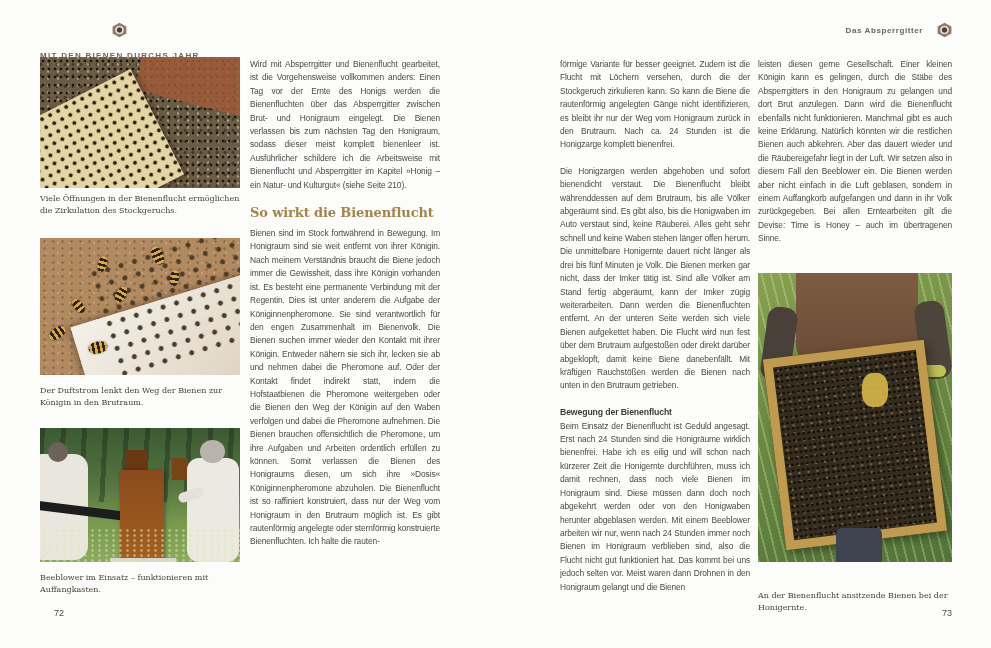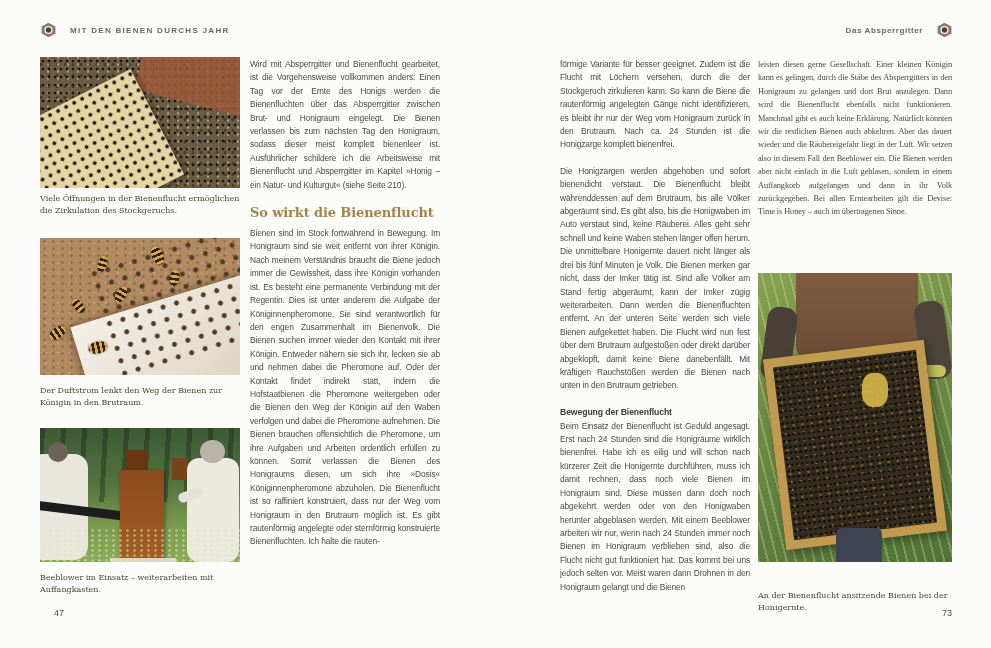--- a/index.html
+++ b/index.html
@@ -9,39 +9,39 @@
     font-family:"Liberation Sans", sans-serif;
     background:#e8e8e8;
   }
   .spread {
     position:relative; width:991px; height:648px;
     background:#fcfcfa; overflow:hidden;
   }
 
   
   .runhead { position:absolute; top:22px; display:flex; align-items:center; gap:13px; }
-  .runhead-left { left:40px; }
+  .runhead-left { left:40px;flex-direction:column; }
   .runhead-right { right:38px; }
   .runhead-label {
     font-size:8px; color:#6f665c; letter-spacing:1.3px; font-weight:bold;
   }
   .runhead-label.chapter { text-transform:uppercase; }
   .runhead-label.section { letter-spacing:0.6px; }
 
   
   .textcol {
     position:absolute; top:58px; height:537px; overflow:hidden;
     font-size:8.4px; line-height:13.4px; letter-spacing:-0.12px;
     color:#4a4a4a; text-align:justify;
   }
   .textcol p { margin:0 0 13px 0; }
   .textcol p:last-child { margin-bottom:0; }
   .col-a { left:250px; width:190px; }
   .col-b { left:560px; width:190px; }
-  .col-c { left:758px; width:194px; height:200px;font-family:Liberation Serif, serif; }
+  .col-c { left:758px; width:194px; height:200px; }
 
   .section-heading {
     font-family:"DejaVu Serif", serif; font-weight:bold;
     font-size:13px; line-height:16px; color:#a5834a;
     margin:3px 0 6px 0 !important; text-align:left;
   }
   .sub-heading {
     font-weight:bold; color:#3c3c3c; font-size:8.7px;
     margin:0 0 0.5px 0 !important; text-align:left;
   }
@@ -208,23 +208,23 @@
     <div class="blower-tube"></div>
     <div class="hive-top"></div>
     <div class="hive-main"></div>
     <div class="hive-small"></div>
     <div class="hive-base"></div>
     <div class="fig-right"></div>
     <div class="fig-right-head"></div>
     <div class="fig-right-arm"></div>
     <div class="grass"></div>
   </div>
-  <div class="caption" style="left:40px; top:572px; width:200px;">Beeblower im Einsatz – weiterarbeiten mit Auffangkasten.</div>
-
-  <div class="folio folio-left">47</div>
+  <div class="caption" style="left:40px; top:572px; width:200px;">Beeblower im Einsatz – funktionieren mit Auffangkasten.</div>
+
+  <div class="folio folio-left">72</div>
 
   <div class="textcol col-a">
     <p>Wird mit Absperrgitter und Bienenflucht gearbeitet, ist die Vorgehensweise vollkommen anders: Einen Tag vor der Ernte des Honigs werden die Bienenfluchten über das Absperrgitter zwischen Brut- und Honigraum eingelegt. Die Bienen verlassen bis zum nächsten Tag den Honigraum, sodass dieser meist komplett bienenleer ist. Ausführlicher schildere ich die Arbeitsweise mit Bienenflucht und Absperrgitter im Kapitel »Honig – ein Natur- und Kulturgut« (siehe Seite 210).</p>
     <p class="section-heading">So wirkt die Bienenflucht</p>
     <p>Bienen sind im Stock fortwährend in Bewegung. Im Honigraum sind sie weit entfernt von ihrer Königin. Nach meinem Verständnis braucht die Biene jedoch immer die Gewissheit, dass ihre Königin vorhanden ist. Es besteht eine permanente Verbindung mit der Regentin. Dies ist unter anderem die Aufgabe der Königinnenpheromone. Sie sind verantwortlich für den engen Zusammenhalt im Bienenvolk. Die Bienen suchen immer wieder den Kontakt mit ihrer Königin. Entweder nähern sie sich ihr, lecken sie ab und nehmen dabei die Pheromone auf. Oder der Kontakt findet indirekt statt, indem die Hofstaatbienen die Pheromone weitergeben oder die Bienen den Weg der Königin auf den Waben verfolgen und dabei die Pheromone aufnehmen. Die Bienen brauchen offensichtlich die Pheromone, um ihre Aufgaben und Arbeiten ordentlich erfüllen zu können. Somit verlassen die Bienen des Honigraums diesen, um sich ihre »Dosis« Königinnenpheromone abzuholen. Die Bienenflucht ist so raffiniert konstruiert, dass nur der Weg vom Honigraum in den Brutraum möglich ist. Es gibt rautenförmig angelegte oder sternförmig konstruierte Bienenfluchten. Ich halte die rauten-</p>
   </div>
 
   <div class="textcol col-b">
     <p>förmige Variante für besser geeignet. Zudem ist die Flucht mit Löchern versehen, durch die der Stockgeruch zirkulieren kann. So kann die Biene die rautenförmig angelegten Gänge nicht identifizieren, es bleibt ihr nur der Weg vom Honigraum zurück in den Brutraum. Nach ca. 24 Stunden ist die Honigzarge komplett bienenfrei.</p>
     <p>Die Honigzargen werden abgehoben und sofort bienendicht verstaut. Die Bienenflucht bleibt währenddessen auf dem Brutraum, bis alle Völker abgeräumt sind. Es gibt also, bis die Honigwaben im Auto verstaut sind, keine Räuberei. Alles geht sehr schnell und keine Waben stehen länger offen herum. Die unmittelbare Honigernte dauert nicht länger als drei bis fünf Minuten je Volk. Die Bienen merken gar nicht, dass der Imker tätig ist. Sind alle Völker am Stand fertig abgeräumt, kann der Imker zügig weiterarbeiten. Dann werden die Bienenfluchten entfernt. An der unteren Seite werden sich viele Bienen aufgekettet haben. Die Flucht wird nun fest über dem Brutraum aufgestoßen oder direkt darüber abgeklopft, damit keine Biene danebenfällt. Mit kräftigen Rauchstößen werden die Bienen nach unten in den Brutraum getrieben.</p>

